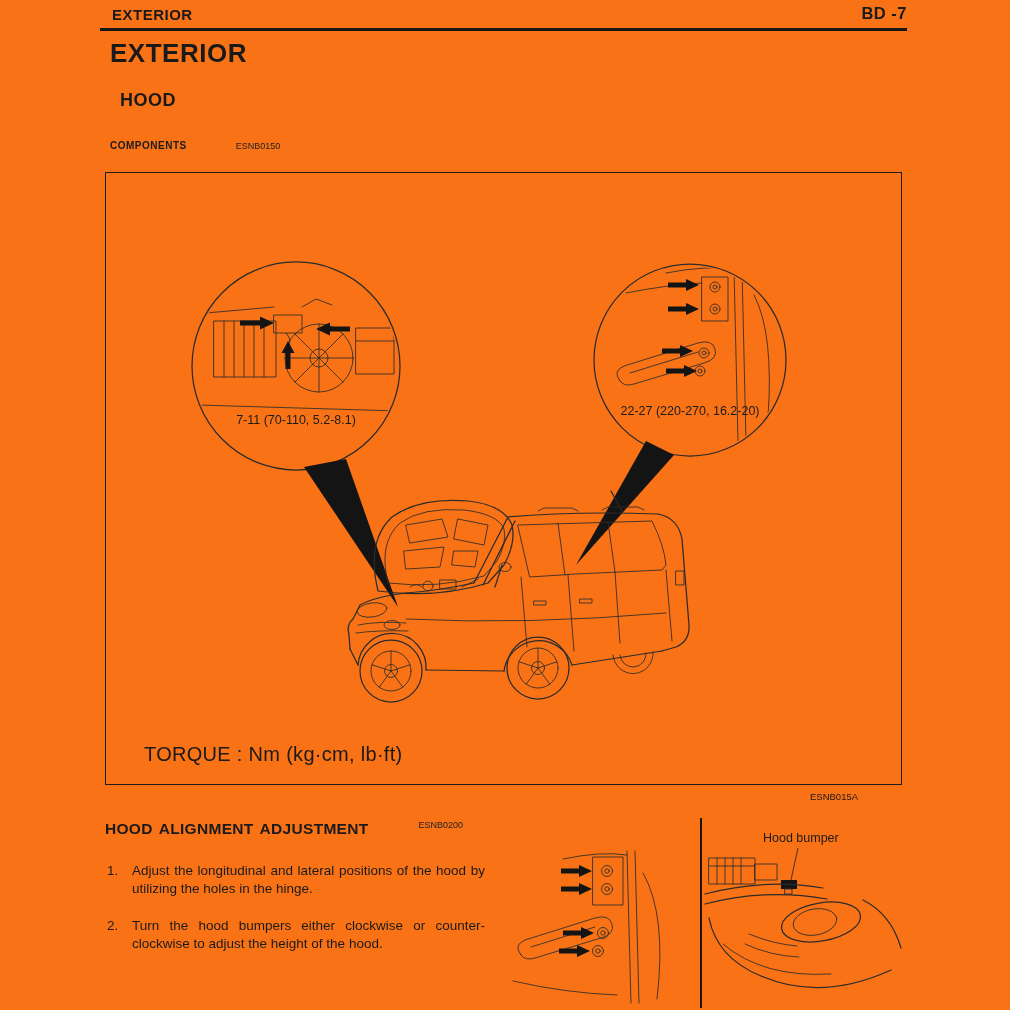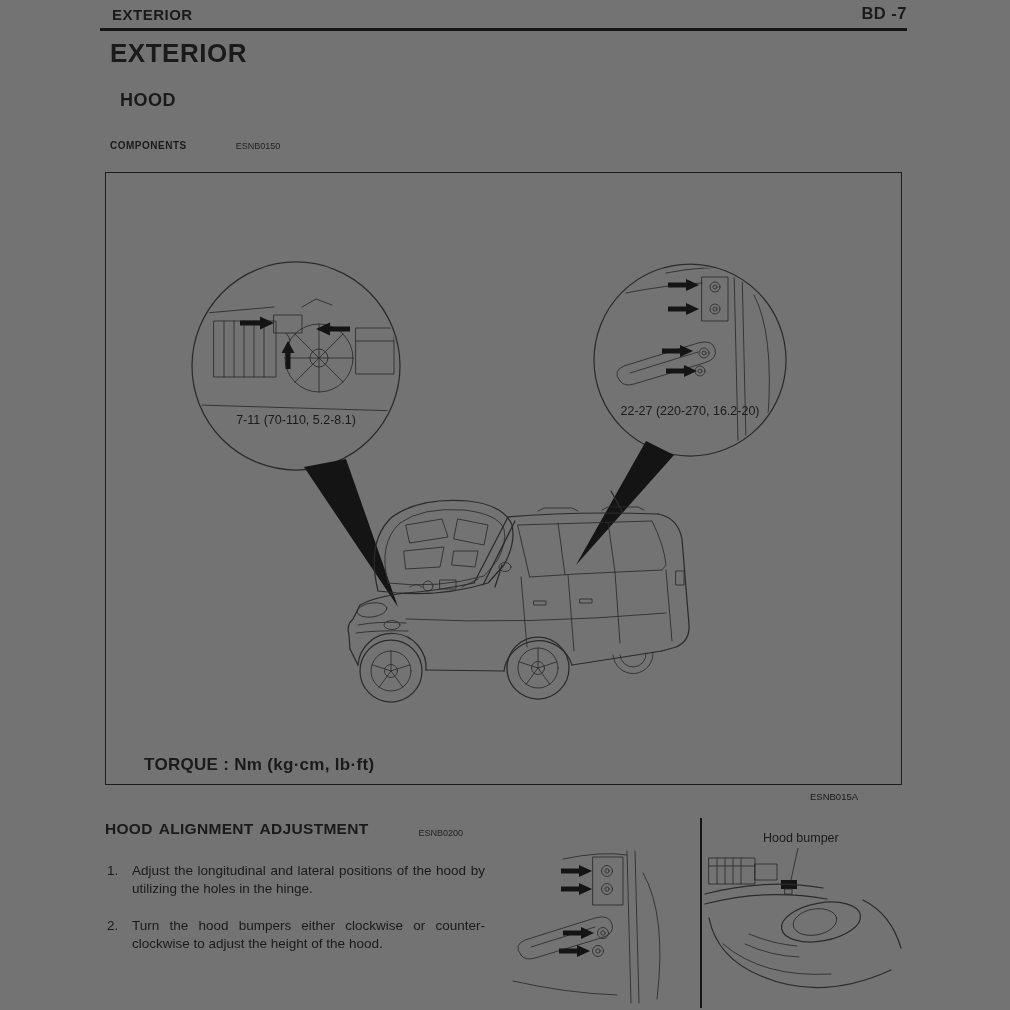--- a/index.html
+++ b/index.html
@@ -1,35 +1,35 @@
 <!DOCTYPE html>
 <html><head>
 <meta charset="utf-8">
 <style>
   html,body{margin:0;padding:0;background:#e9e9e9;}
   .page{
-    position:relative;width:1010px;height:1010px;background:#737373;
+    position:relative;width:1010px;height:1010px;background:#f97316;
     font-family:"Liberation Sans", sans-serif;color:#1a1a1a;overflow:hidden;
   }
   .topbar-left{position:absolute;left:112px;top:6px;font-size:15px;font-weight:bold;letter-spacing:.5px;}
   .topbar-right{position:absolute;right:103px;top:4px;font-size:16.5px;font-weight:bold;letter-spacing:.5px;text-align:center;}
   .top-rule{position:absolute;left:100px;top:28px;width:807px;height:2.5px;background:#161616;}
   .page-title{position:absolute;left:110px;top:38px;font-size:26px;font-weight:bold;letter-spacing:.5px;}
   .hood-heading{position:absolute;left:120px;top:90px;font-size:18px;font-weight:bold;letter-spacing:.5px;}
   .components-row{position:absolute;left:110px;top:140px;display:flex;align-items:baseline;gap:17px;}
   .components-heading{font-size:10px;font-weight:bold;letter-spacing:.5px;}
   .small-code{font-size:9px;color:#222;padding-left:32px;}
   .figure-box{position:absolute;left:105px;top:172px;width:795px;height:611px;border:1.5px solid #1c1c1c;}
   .figure-box svg{position:absolute;left:0;top:0;}
   .torque-label{position:absolute;font-size:12.5px;white-space:nowrap;transform:translateX(-50%);}
   .torque-left{left:190px;top:240px;}
   .torque-right{left:584px;top:231px;}
-  .torque-note{position:absolute;left:38px;top:570px;font-size:17px;font-weight:bold;letter-spacing:.3px;margin-top:12px;}
+  .torque-note{position:absolute;left:38px;top:570px;font-size:20px;font-weight:normal;letter-spacing:.3px;}
   .figure-code{position:absolute;left:810px;top:791px;font-size:9.5px;}
-  .align-heading-row{position:absolute;left:105px;top:820px;display:flex;align-items:flex-end;gap:18px;}
+  .align-heading-row{position:absolute;left:105px;top:820px;display:flex;align-items:flex-start;gap:18px;}
   .align-heading{font-size:15.5px;font-weight:bold;letter-spacing:.3px;word-spacing:2px;}
   .step{position:absolute;left:105px;width:382px;font-size:13.5px;line-height:18px;}
   .step-1{top:862px;}
   .step-2{top:917px;}
   .step-num{position:absolute;left:2px;top:0;}
   .step-text{display:block;margin-left:27px;width:353px;text-align:justify;}
   .v-divider{position:absolute;left:700px;top:818px;width:1.5px;height:190px;background:#161616;}
   .hinge-illust{position:absolute;left:505px;top:845px;}
   .hood-bumper-label{position:absolute;left:763px;top:831px;font-size:12.5px;}
   .bumper-illust{position:absolute;left:703px;top:848px;}

